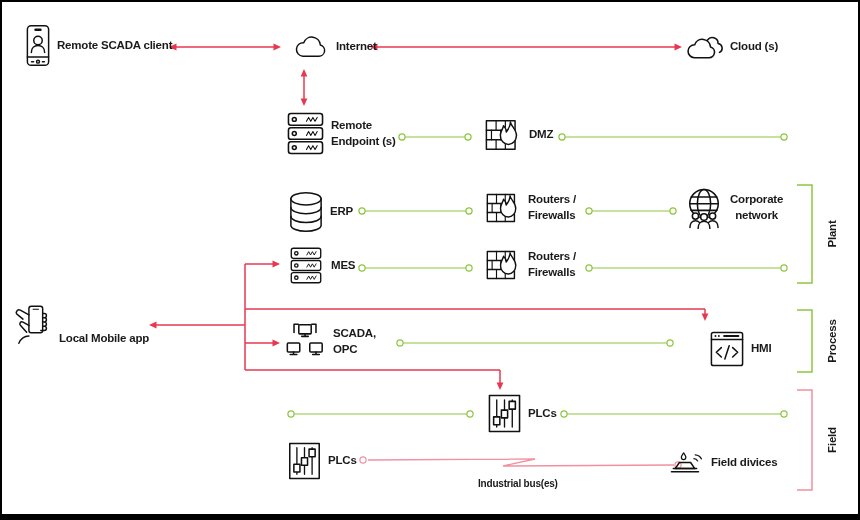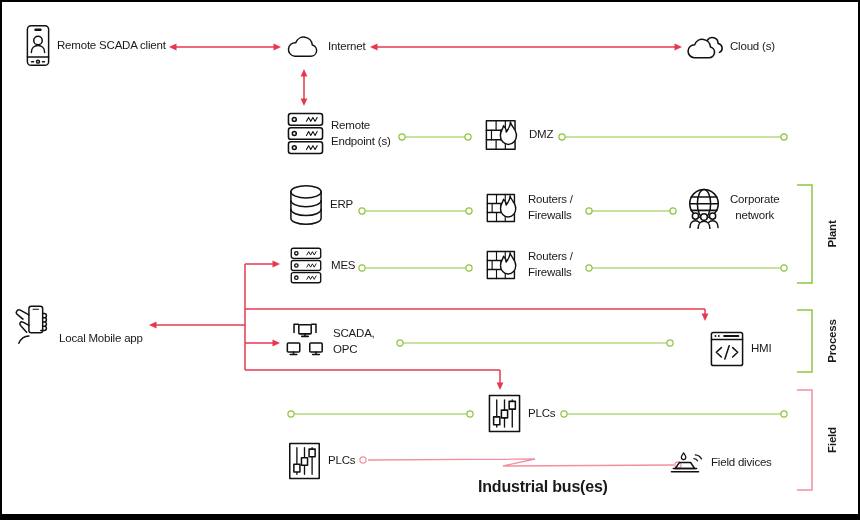--- a/index.html
+++ b/index.html
@@ -4,26 +4,26 @@
 <style>
   html,body{margin:0;padding:0;background:#fff;}
   .stage{
     position:relative;width:860px;height:520px;background:#fff;
     box-sizing:border-box;border:2px solid #000;border-bottom:6px solid #000;
     overflow:hidden;font-family:"Liberation Sans",sans-serif;
   }
   #wires{position:absolute;left:0;top:0;}
   .node{position:absolute;display:flex;align-items:center;gap:7px;}
   .node .label{
-    font-size:11.5px;font-weight:normal;letter-spacing:-0.2px;line-height:1.35;
+    font-size:11.5px;font-weight:bold;letter-spacing:-0.2px;line-height:1.35;
     color:#1a1a1a;white-space:pre-line;
   }
   .icon{display:flex;align-items:center;}
   .icon svg{fill:none;stroke:#111;stroke-width:1.6;stroke-linecap:round;stroke-linejoin:round;}
-  .plain-label{position:absolute;font-size:16px;font-weight:bold;letter-spacing:-0.2px;color:#1a1a1a;}
+  .plain-label{position:absolute;font-size:10px;font-weight:bold;letter-spacing:-0.2px;color:#1a1a1a;}
   .zone-label{
     position:absolute;width:70px;height:14px;text-align:center;
     font-size:11.5px;font-weight:bold;color:#1a1a1a;letter-spacing:-0.2px;
     transform:rotate(-90deg);
   }
 </style>
 </head>
 <body>
 
 <div class="stage">
@@ -95,21 +95,21 @@
         <path d="M5.8 30.5c0-4.7 3.2-7.6 7.2-7.6s7.2 2.9 7.2 7.6"></path>
         <path d="M1.5 35.5h23"></path>
         <path d="M6 40.5h2.2"></path>
           <circle cx="13" cy="40.5" r="1.6"></circle>
           <path d="M17.8 40.5H20"></path>
       </svg>
     </span>
     <span class="label">Remote SCADA client</span>
   </div>
 
-  <div class="node" style="left:284px;top:31px;">
+  <div class="node" style="left:292px;top:31px;">
     <span class="icon">
       <svg viewBox="0 0 38 30" width="35" height="28">
         <path d="M9.5 25h17.5a6.2 6.2 0 0 0 1.6-12.2 9.3 9.3 0 0 0-18-2.5A6.8 6.8 0 0 0 9.5 25Z"></path>
       </svg>
     </span>
     <span class="label">Internet</span>
   </div>
 
   <div class="node" style="left:285px;top:110px;">
     <span class="icon">
@@ -144,21 +144,21 @@
       <svg viewBox="0 0 40 40" width="37" height="38">
         <rect x="1.5" y="4.5" width="31" height="31"></rect>
         <path d="M1.5 14.8h31M1.5 25.2h31"></path>
         <path d="M12 4.5v10.3M22 4.5v10.3M7 14.8v10.4M17 14.8v10.4M27 14.8v10.4M12 25.2v10.3M22 25.2v10.3" stroke-width="1.3"></path>
         <path d="M27.5 6c.8 4.8 6.5 7.8 6.5 14.6 0 5.4-3.8 9.6-8.7 9.6s-8.7-4.2-8.7-9.6c0-4.6 2.5-6.5 3.5-10.6 1.9 1.8 2.9 3.8 2.9 6.7 2.1-2.7 4.5-6.2 4.5-10.7z" fill="#fff"></path>
       </svg>
     </span>
     <span class="label">DMZ</span>
   </div>
 
-  <div class="node" style="left:287px;top:181px;">
+  <div class="node" style="left:287px;top:188px;">
     <span class="icon">
       <svg viewBox="0 0 36 46" width="34" height="44">
         <path d="M2 9v28c0 3.6 7.2 6.5 16 6.5s16-2.9 16-6.5V9"></path>
         <ellipse cx="18" cy="9" rx="16" ry="6.5"></ellipse>
         <path d="M2 18.3c0 3.6 7.2 6.5 16 6.5s16-2.9 16-6.5M2 27.6c0 3.6 7.2 6.5 16 6.5s16-2.9 16-6.5"></path>
       </svg>
     </span>
     <span class="label">ERP</span>
   </div>
 

